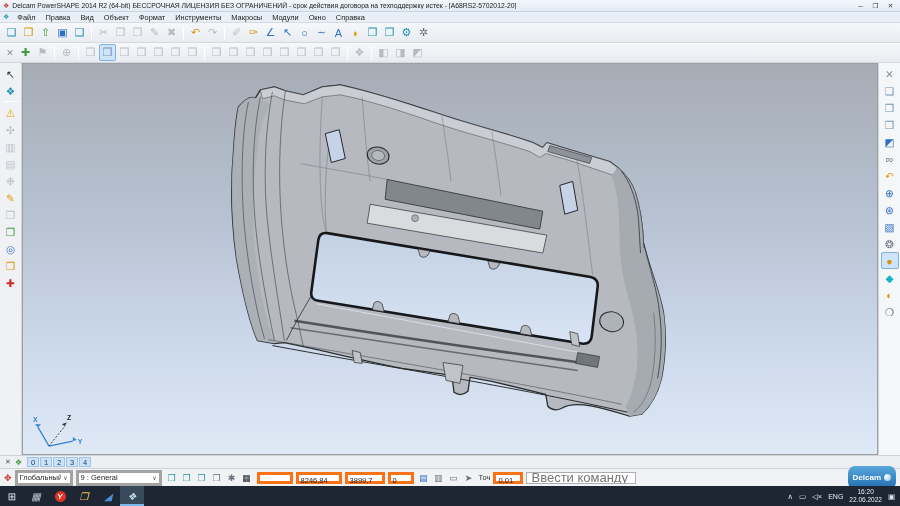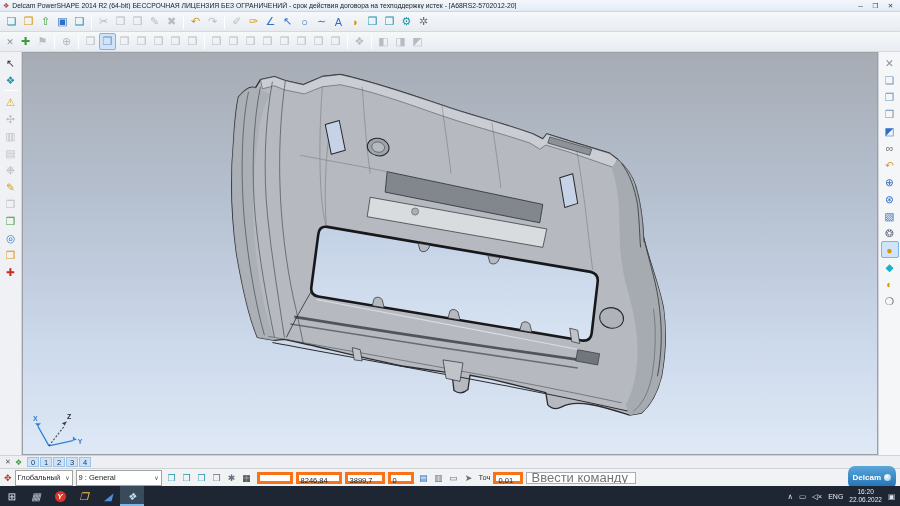--- a/index.html
+++ b/index.html
@@ -51,21 +51,21 @@
                font-size:7.5px; padding-left:3px; gap:2px; }
   .lv-close { width:10px; text-align:center; color:#555; font-size:7px; }
   .lv-ico { font-size:8px; color:#3f9c3f; margin-right:3px; }
   .lv-tab { width:12px; height:10px; line-height:9px; text-align:center; background:#cde2f6;
             border:1px solid #9dc3e8; color:#14365c; }
 
   
   .statusbar { height:18px; background:#f0f2f4; border-top:1px solid #cfd3d8; display:flex; align-items:center;
                gap:3px; padding:0 4px; font-size:7.5px; }
   .sb-ico { font-size:9px; }
-  .combo { background:#fff; border:1px solid #a3a3a3; height:16px; display:inline-flex; align-items:center;
+  .combo { background:#fff; border:3px solid #a3a3a3; height:16px; display:inline-flex; align-items:center;
            padding:0 2px; overflow:hidden; }
   .combo-t { flex:1; overflow:hidden; white-space:nowrap; }
   .carr { font-size:6px; color:#555; margin-left:2px; }
   .w58{width:58px;} .w86{width:86px;} .w46{width:46px;} .w40{width:40px;} .w36{width:36px;} .w30{width:30px;} .w26{width:26px;}
   .field { background:#fff; border:3px solid #f97316; height:12px; line-height:11px; padding:0 2px;
            display:inline-block; text-align:left; }
   .sb-icons { display:inline-flex; align-items:center; gap:1px; }
   .sb-label { color:#333; }
   .cmd { width:110px; height:12px; border:1px solid #a9aeb5; font-size:13px; padding:0 4px;
          font-family:"Liberation Sans",sans-serif; color:#333; }
@@ -95,20 +95,26 @@
   <div class="titlebar">
     <span class="app-ico">❖</span>
     <span class="title-text">Delcam PowerSHAPE 2014 R2 (64-bit) БЕССРОЧНАЯ ЛИЦЕНЗИЯ БЕЗ ОГРАНИЧЕНИЙ - срок действия договора на техподдержку истек - [A68RS2-5702012-20]</span>
     <span class="win-btns">
       <span class="win-btn">─</span>
       <span class="win-btn">❐</span>
       <span class="win-btn">✕</span>
     </span>
   </div>
 
+  <div class="menubar">
+    <span class="menu-ico">❖</span>
+    <span>
+      
+    <span class="menu-item">Файл</span><span class="menu-item">Правка</span><span class="menu-item">Вид</span><span class="menu-item">Объект</span><span class="menu-item">Формат</span><span class="menu-item">Инструменты</span><span class="menu-item">Макросы</span><span class="menu-item">Модули</span><span class="menu-item">Окно</span><span class="menu-item">Справка</span></span>
+  </div>
 
   <div class="tbrow">
 
   <span class="tbi c-teal">
         <i>❏</i>
       </span>
       <span class="tbi c-amber">
         <i>❐</i>
       </span>
       <span class="tbi c-green">

